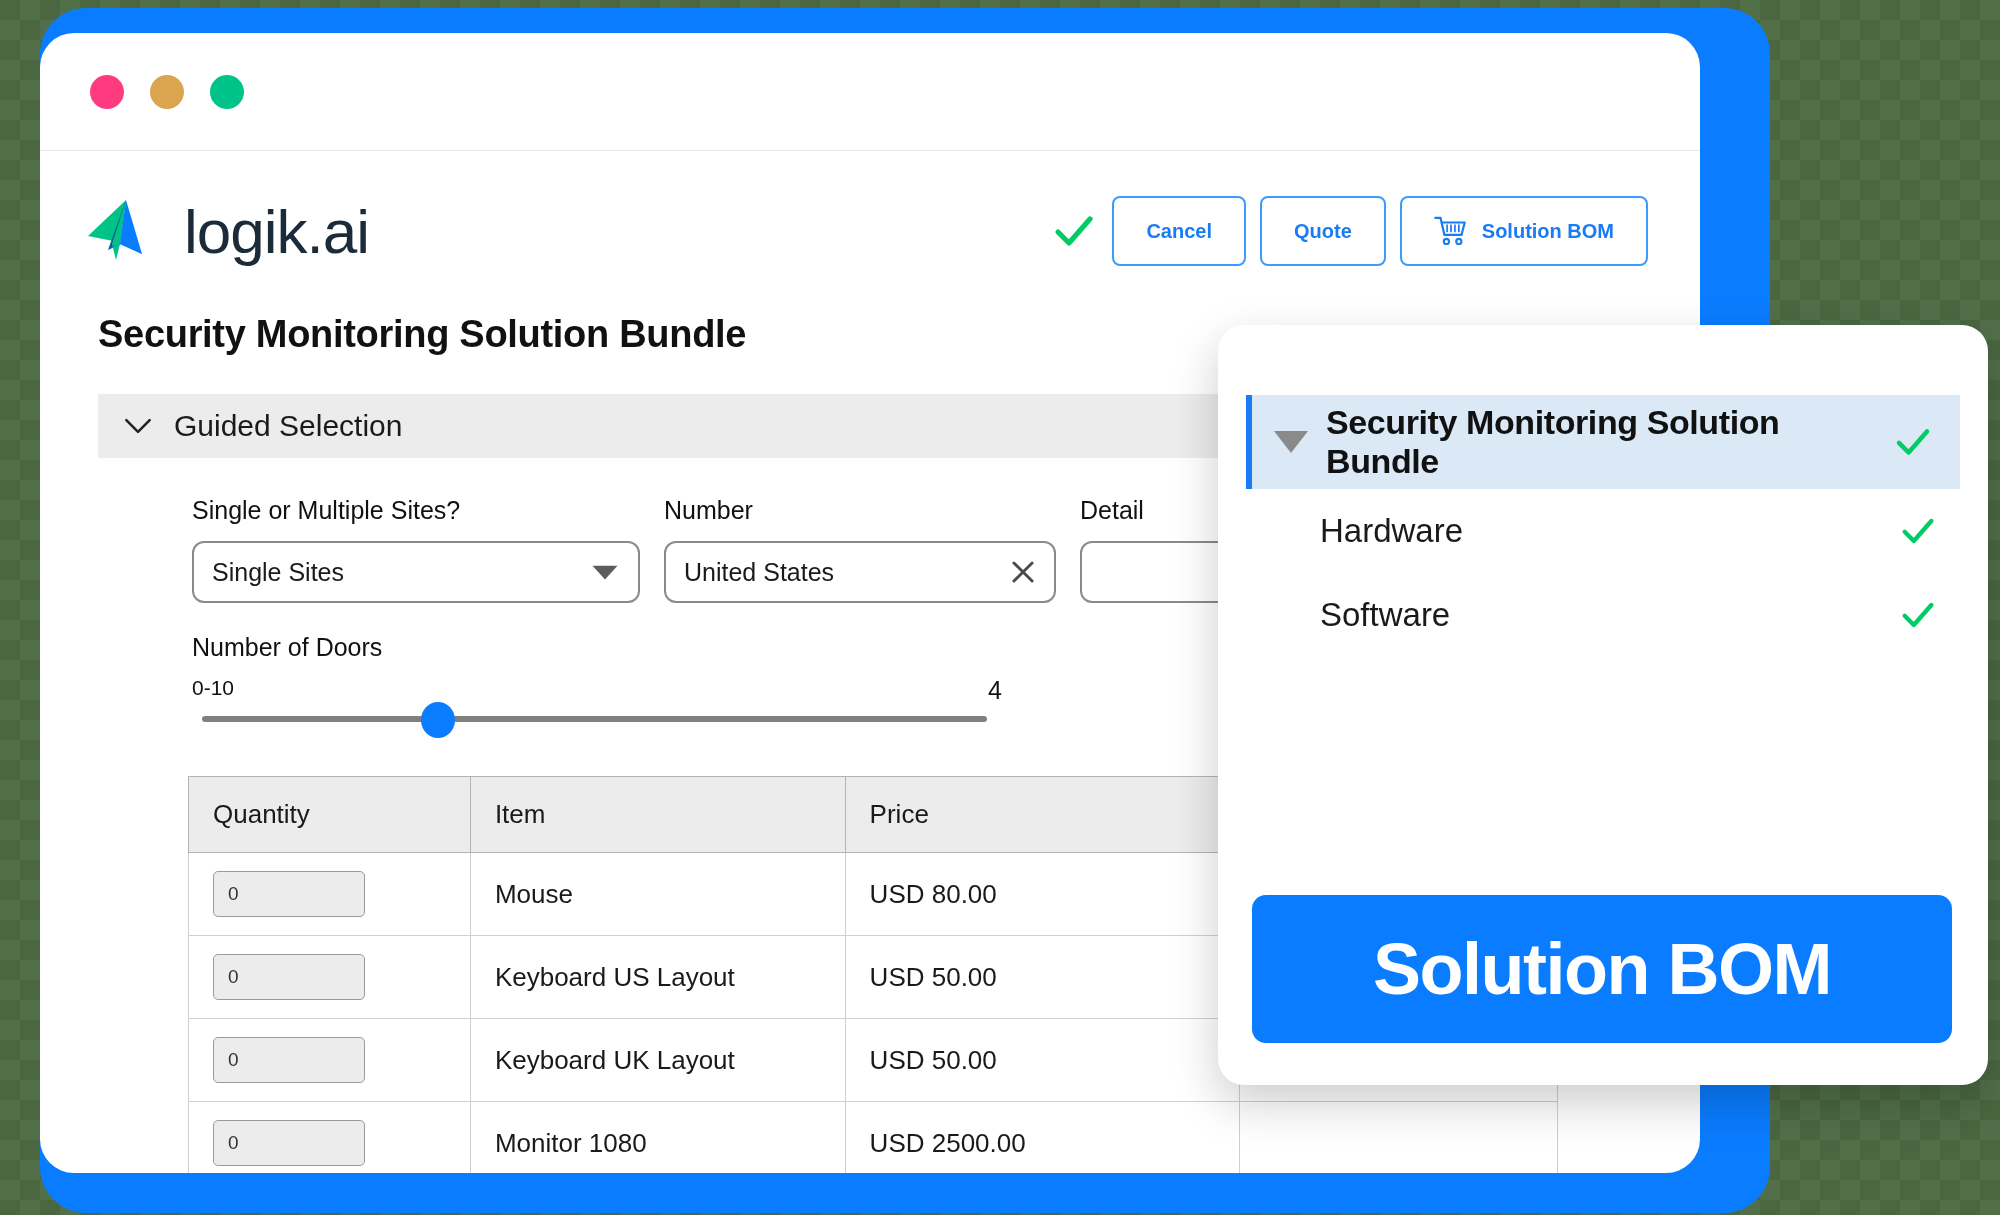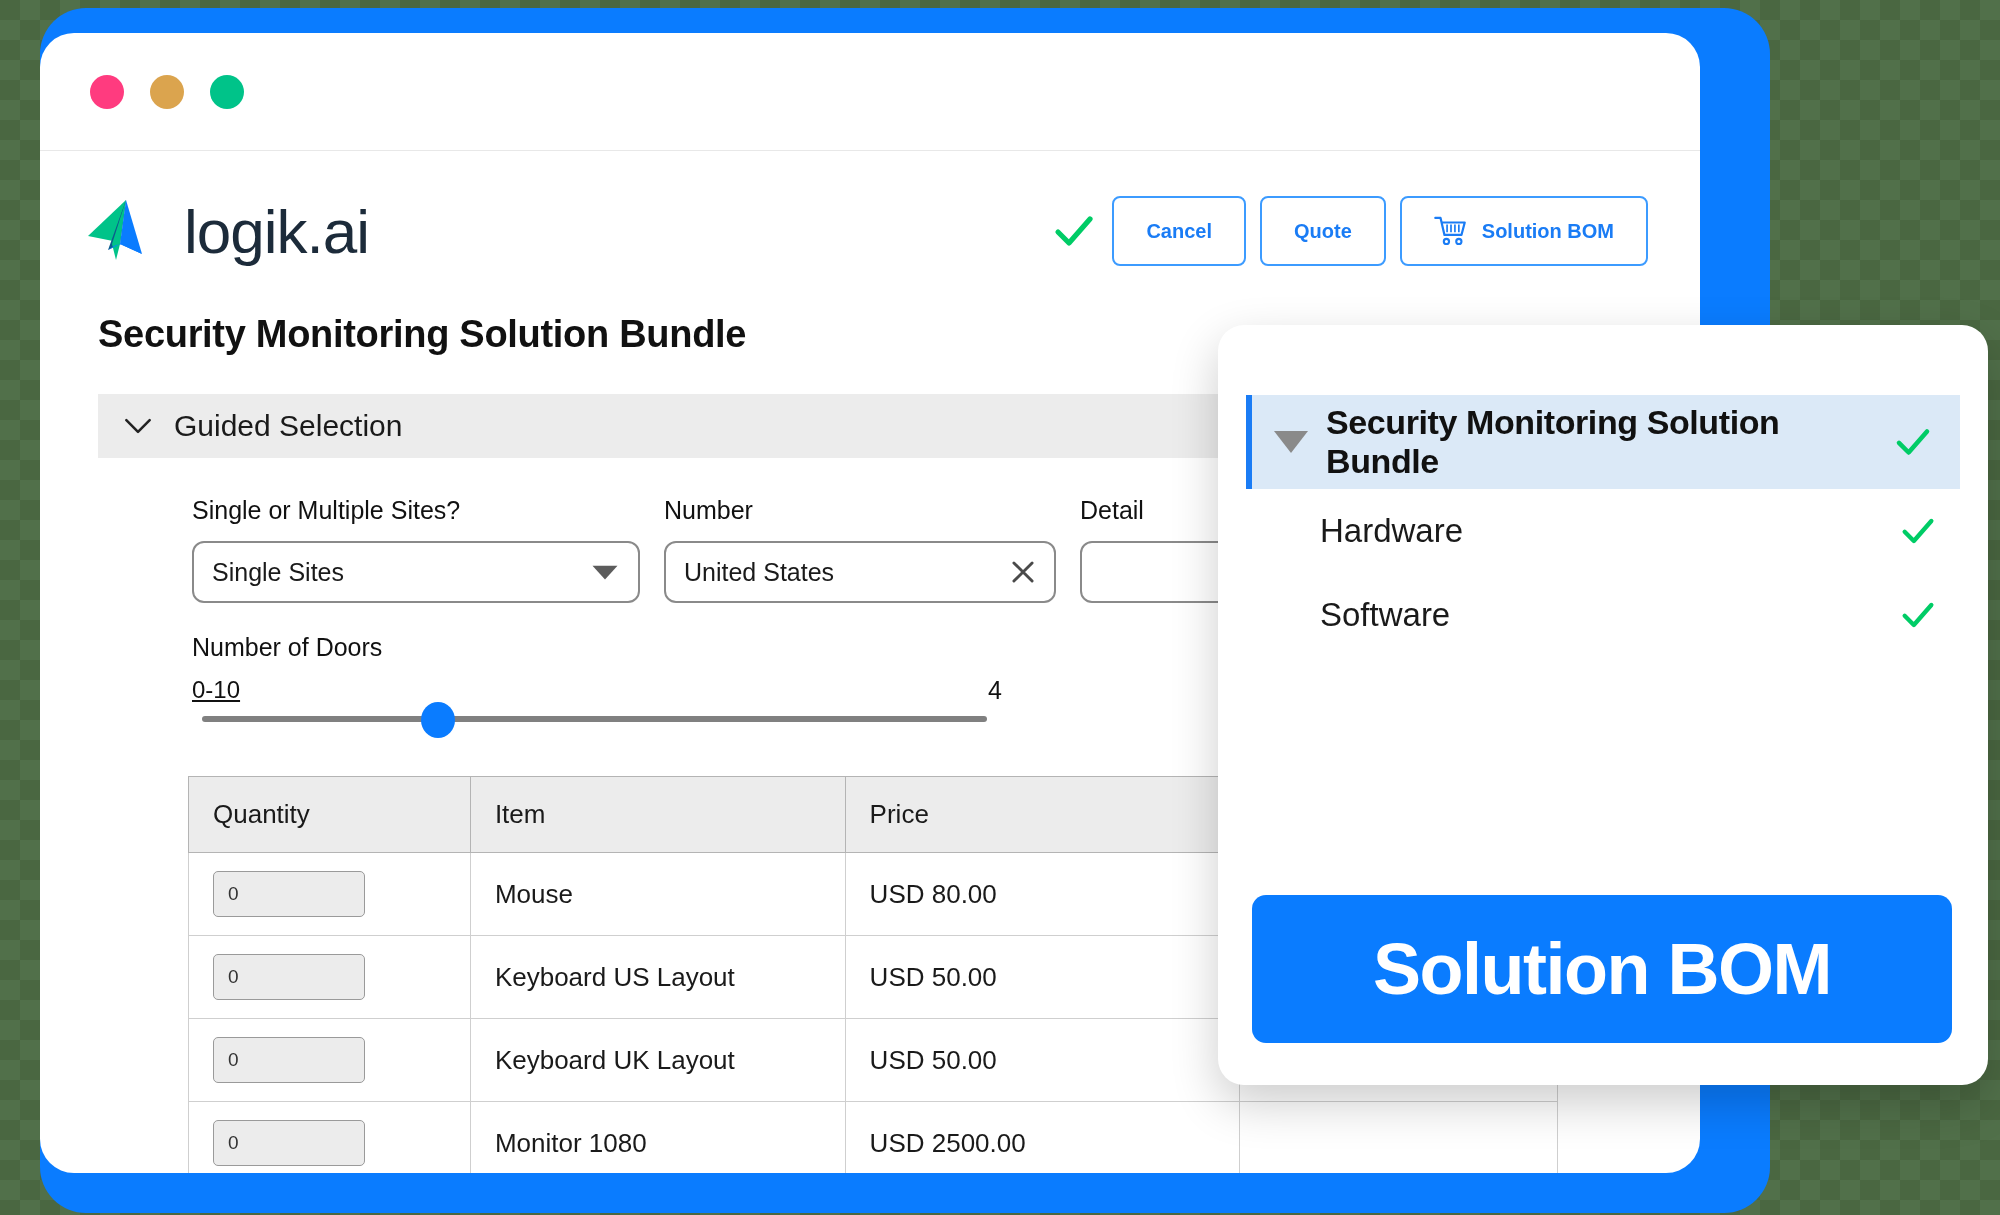--- a/index.html
+++ b/index.html
@@ -101,21 +101,21 @@
     font-size: 25px; color: #1a1a1a;
   }
   #f-sites .field-box { width: 448px; justify-content: space-between; }
   #f-region .field-box { width: 392px; justify-content: space-between; }
   #f-detail .field-box { width: 300px; }
 
   
   #slider-block { padding: 30px 0 0 152px; }
   #slider-label { font-size: 25px; color: #111; margin-bottom: 14px; }
   #slider-row { position: relative; width: 810px; height: 60px; }
-  #slider-min { position: absolute; left: 0; top: 0; font-size: 24px; color: #111; text-decoration: underline; }
+  #slider-min { position: absolute; left: 0; top: 0; font-size: 21px; color: #111; }
   #slider-val { position: absolute; right: 0; top: 0; font-size: 25px; color: #111; }
   #slider-track {
     position: absolute; left: 10px; top: 40px;
     width: 785px; height: 6px; background: #808080; border-radius: 3px;
   }
   #slider-thumb {
     position: absolute; left: 238px; top: 26px;
     width: 34px; height: 36px; border-radius: 50%;
     background: #0a7cff; cursor: grab;
   }

